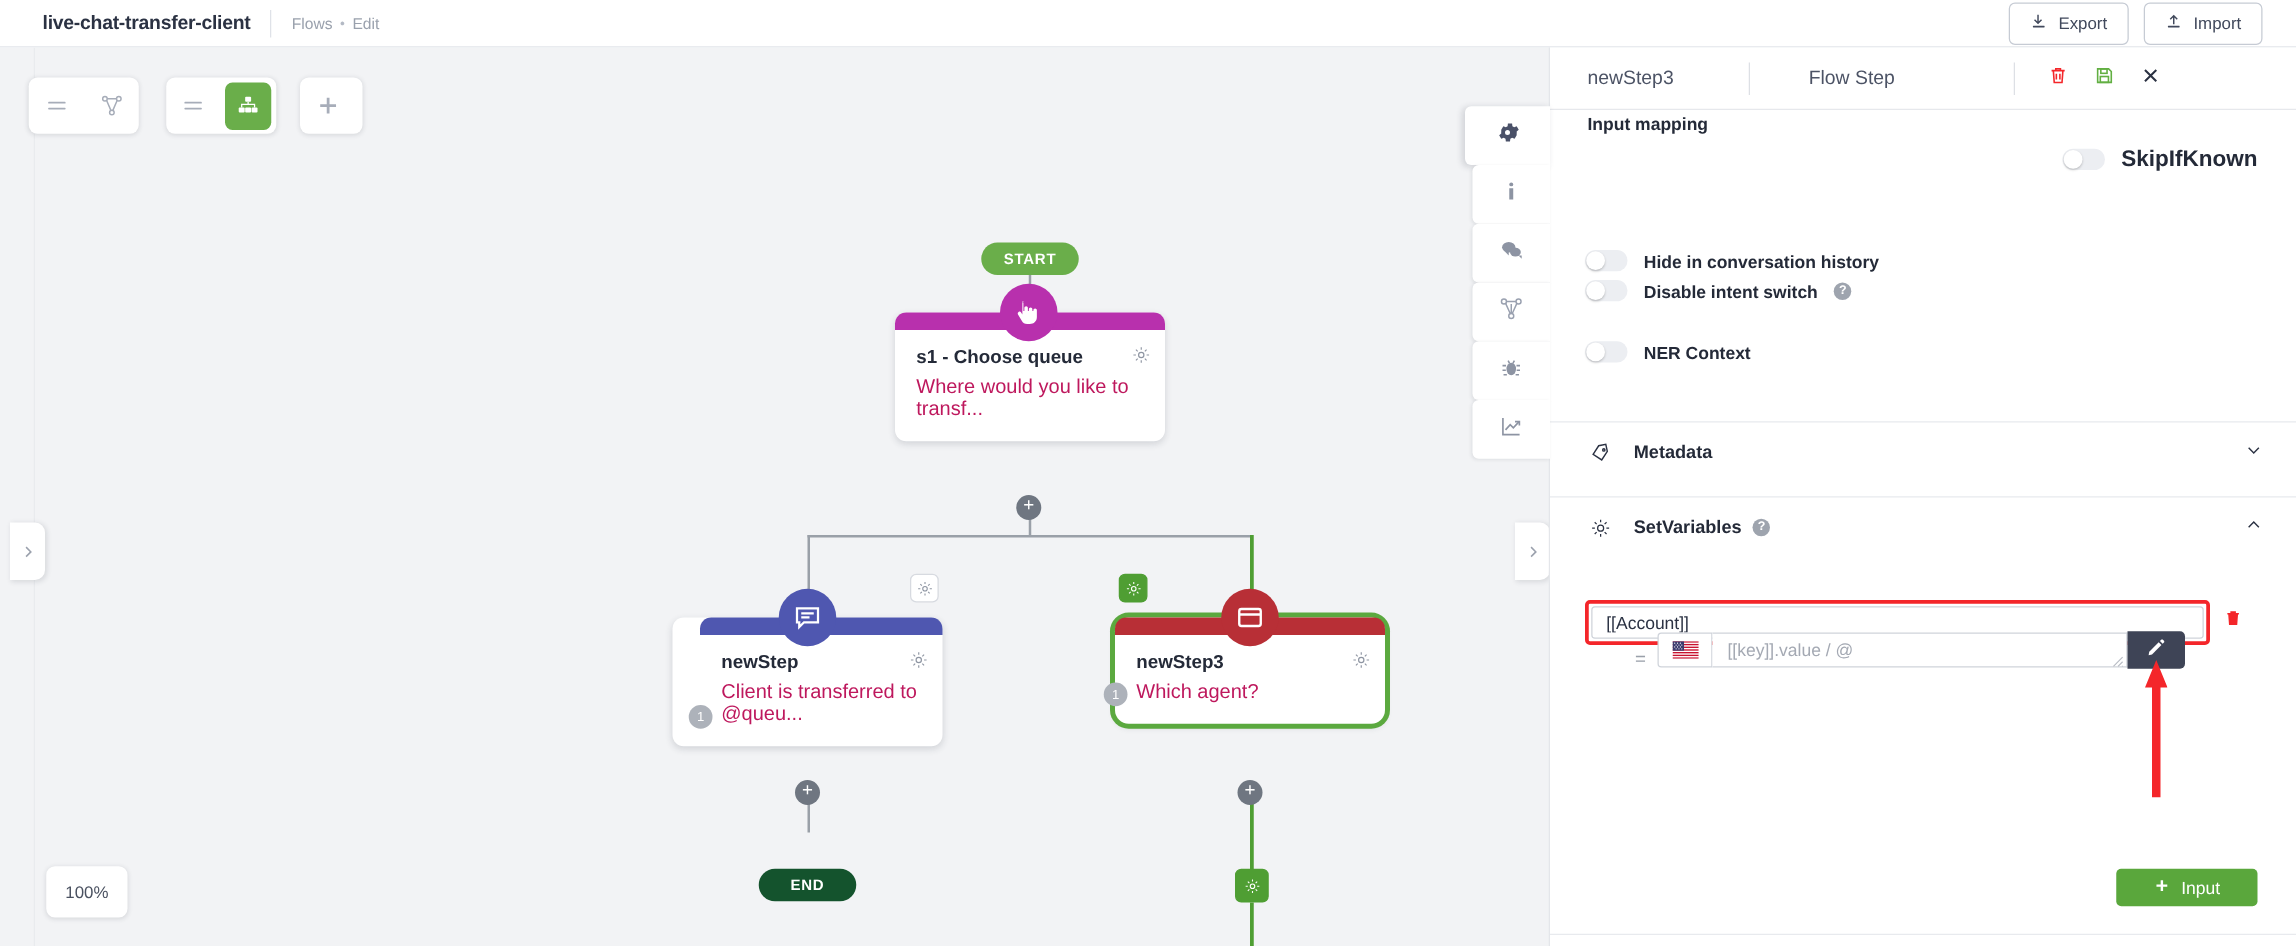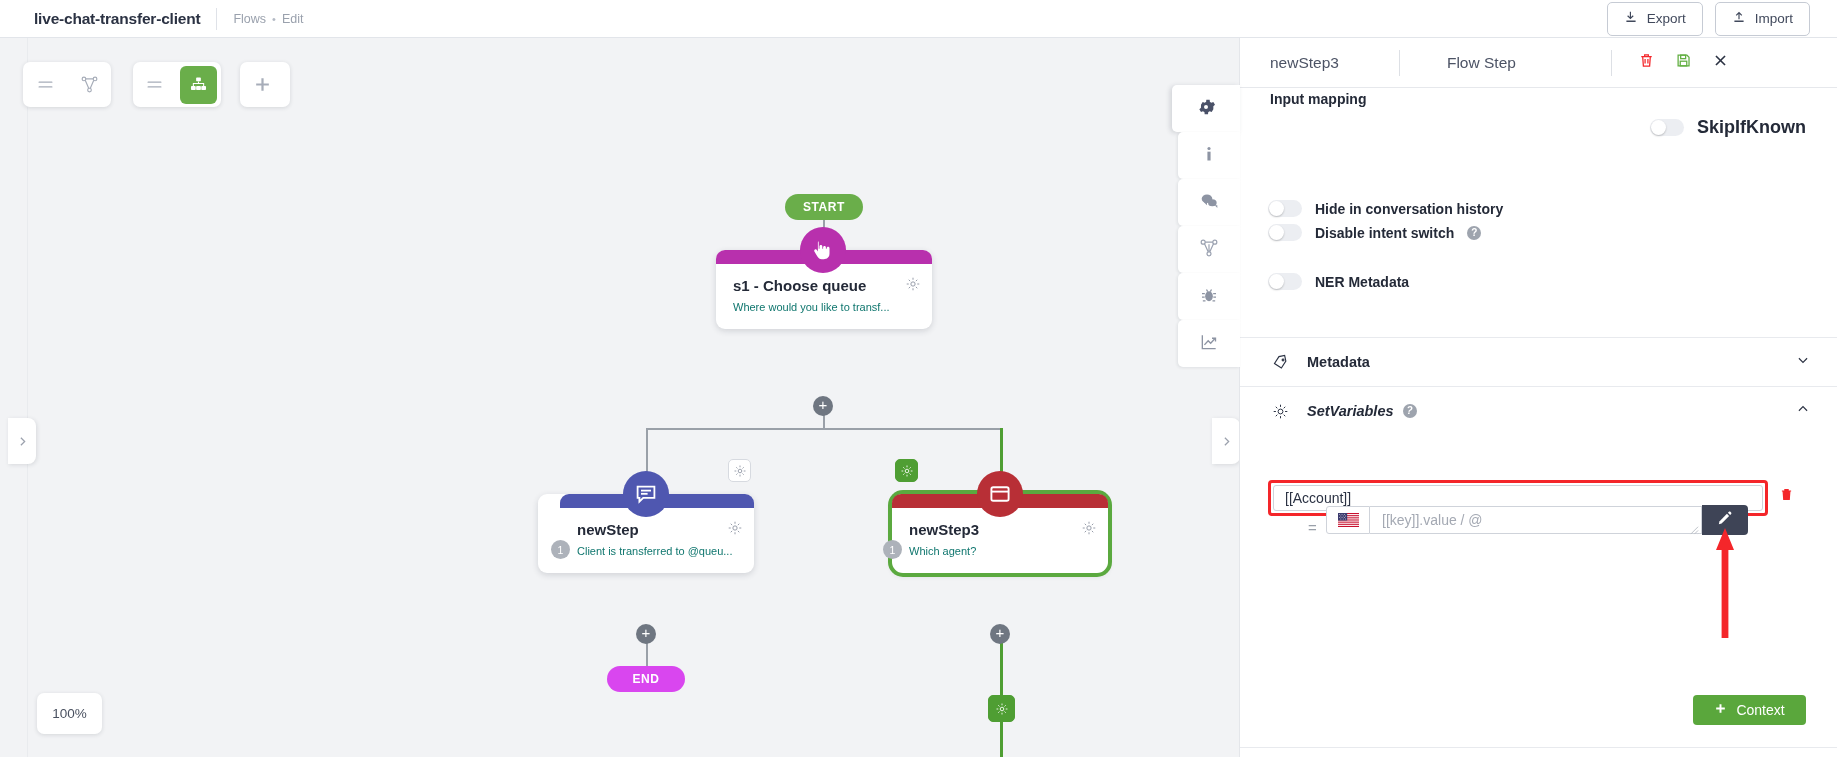--- a/index.html
+++ b/index.html
@@ -82,31 +82,31 @@
   .edge-tab svg { width: 13px; height: 13px; stroke: #9ba1ad; fill: none; stroke-width: 2.3; }
 
   
   .pill {
     position: absolute; border-radius: 15px; height: 26px;
     display: flex; align-items: center; justify-content: center;
     color: #fff; font-size: 12px; font-weight: bold; letter-spacing: .6px;
     cursor: pointer;
   }
   .pill.start { background: #6aae4a; width: 78px; }
-  .pill.end   { background: #d946ef; width: 78px; }
+  .pill.end   { background: #14532d; width: 78px; margin-top: 29px; }
 
   .node {
     position: absolute; width: 216px; background: #fff;
     border-radius: 9px; box-shadow: 0 2px 6px rgba(38,45,60,.16);
     overflow: visible; cursor: pointer;
   }
   .node .bar { height: 14px; border-radius: 9px 9px 0 0; }
   .node .body { padding: 13px 14px 16px 17px; position: relative; }
   .node .ttl { font-size: 15px; font-weight: bold; color: #242a38; }
-  .node .sub { font-size: 11px; color: #0f766e; margin-top: 7px; }
+  .node .sub { font-size: 16px; color: #be185d; margin-top: 7px; }
   .node .gear-tr { position: absolute; right: 11px; top: 12px; }
   .node .gear-tr svg { width: 16px; height: 16px; stroke: #8e95a2; fill: none; stroke-width: 1.4; }
   .node.sel { box-shadow: 0 0 0 4px #5ba93f, 0 2px 6px rgba(38,45,60,.18); border-radius: 11px; }
 
   .badge-num {
     position: absolute; left: -9px; bottom: 14px; width: 19px; height: 19px;
     border-radius: 50%; background: #adb2ba; color: #fff; font-size: 10.5px;
     display: flex; align-items: center; justify-content: center;
   }
   .node-ico {
@@ -562,39 +562,39 @@
         <div class="toggle"></div>
         <div class="lbl">Hide in conversation history</div>
       </div>
       <div class="tgl-row" style="top:136px;">
         <div class="toggle"></div>
         <div class="lbl">Disable intent switch</div>
         <div class="qmark">?</div>
       </div>
       <div class="tgl-row" style="top:185px;">
         <div class="toggle"></div>
-        <div class="lbl">NER Metadata</div>
+        <div class="lbl">NER Context</div>
       </div>
 
       <div class="section" style="top:249px;">
         <div class="sec-ico">
           <svg viewBox="0 0 24 24" fill="none" stroke="#2b3243" stroke-width="1.6">
               <path d="M3.4 11.6 11.6 3.4h8.2v8.2l-8.2 8.2z" transform="rotate(-12 12 12)"></path>
               <circle cx="15.6" cy="8.4" r="1.3"></circle>
             </svg>
         </div>
         <div class="sec-ttl">Metadata</div>
         <div class="chev">
           <svg viewBox="0 0 24 24">
               <polyline points="5,9 12,16 19,9"></polyline>
             </svg>
         </div>
       </div>
 
-      <div class="section" style="top:298px;font-style:italic;">
+      <div class="section" style="top:309px;">
         <div class="sec-ico">
           <svg viewBox="0 0 24 24" fill="none" stroke="#2b3243" stroke-width="1.4">
               <circle cx="12" cy="12" r="3.4"></circle>
               <path d="M12 2.4v3.1M12 18.5v3.1M2.4 12h3.1M18.5 12h3.1M5.3 5.3l2.2 2.2M16.5 16.5l2.2 2.2M18.7 5.3l-2.2 2.2M7.5 16.5l-2.2 2.2"></path>
             </svg>
         </div>
         <div class="sec-ttl">SetVariables</div>
         <div class="qmark" style="margin-left:9px;">?</div>
         <div class="chev">
           <svg viewBox="0 0 24 24">
@@ -664,21 +664,21 @@
       <svg class="arrow-up" viewBox="0 0 18 110">
         <polygon points="9,0 18,22 12.4,22 12.4,110 5.6,110 5.6,22 0,22" fill="#f4262a"></polygon>
       </svg>
 
       <button class="btn-green">
         <span>
           <svg viewBox="0 0 24 24">
               <path d="M10.2 4h3.6v6.2H20v3.6h-6.2V20h-3.6v-6.2H4v-3.6h6.2z"></path>
             </svg>
         </span>
-        <span>Context</span>
+        <span>Input</span>
       </button>
 
       <div class="section" style="top:659px;">
         
         
         
       </div>
 
     </div>
   </div>

